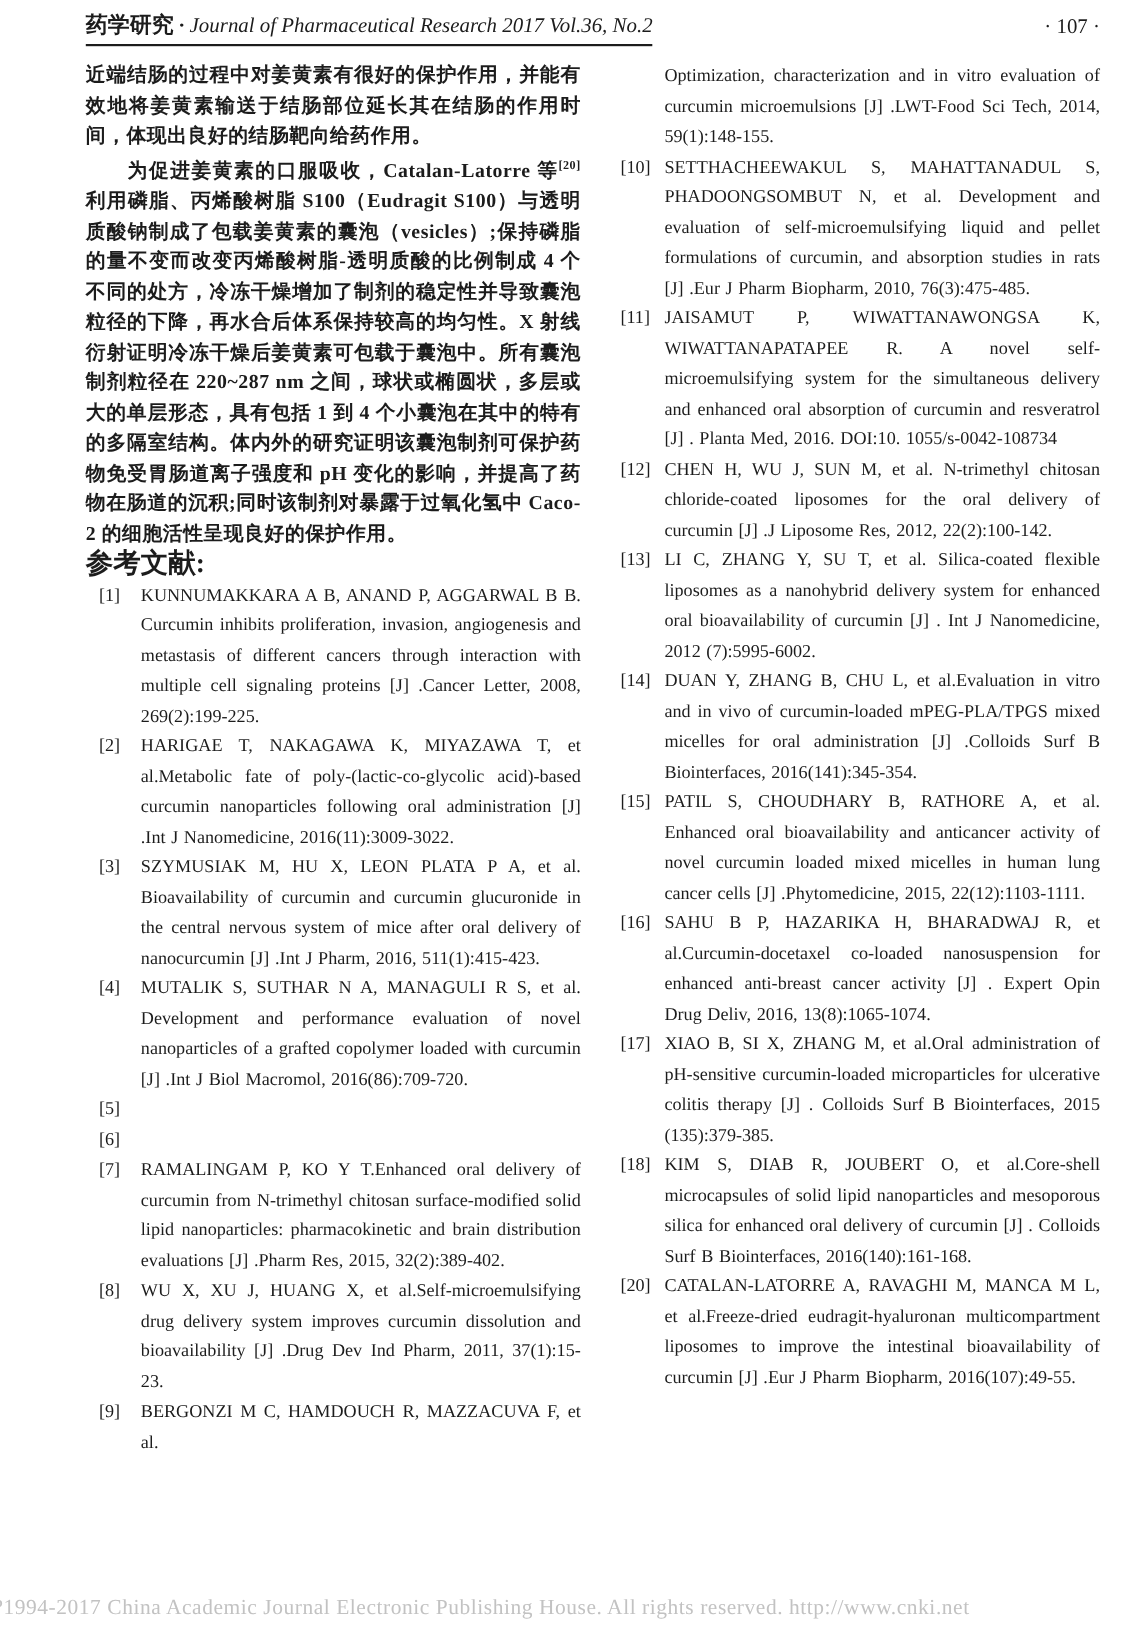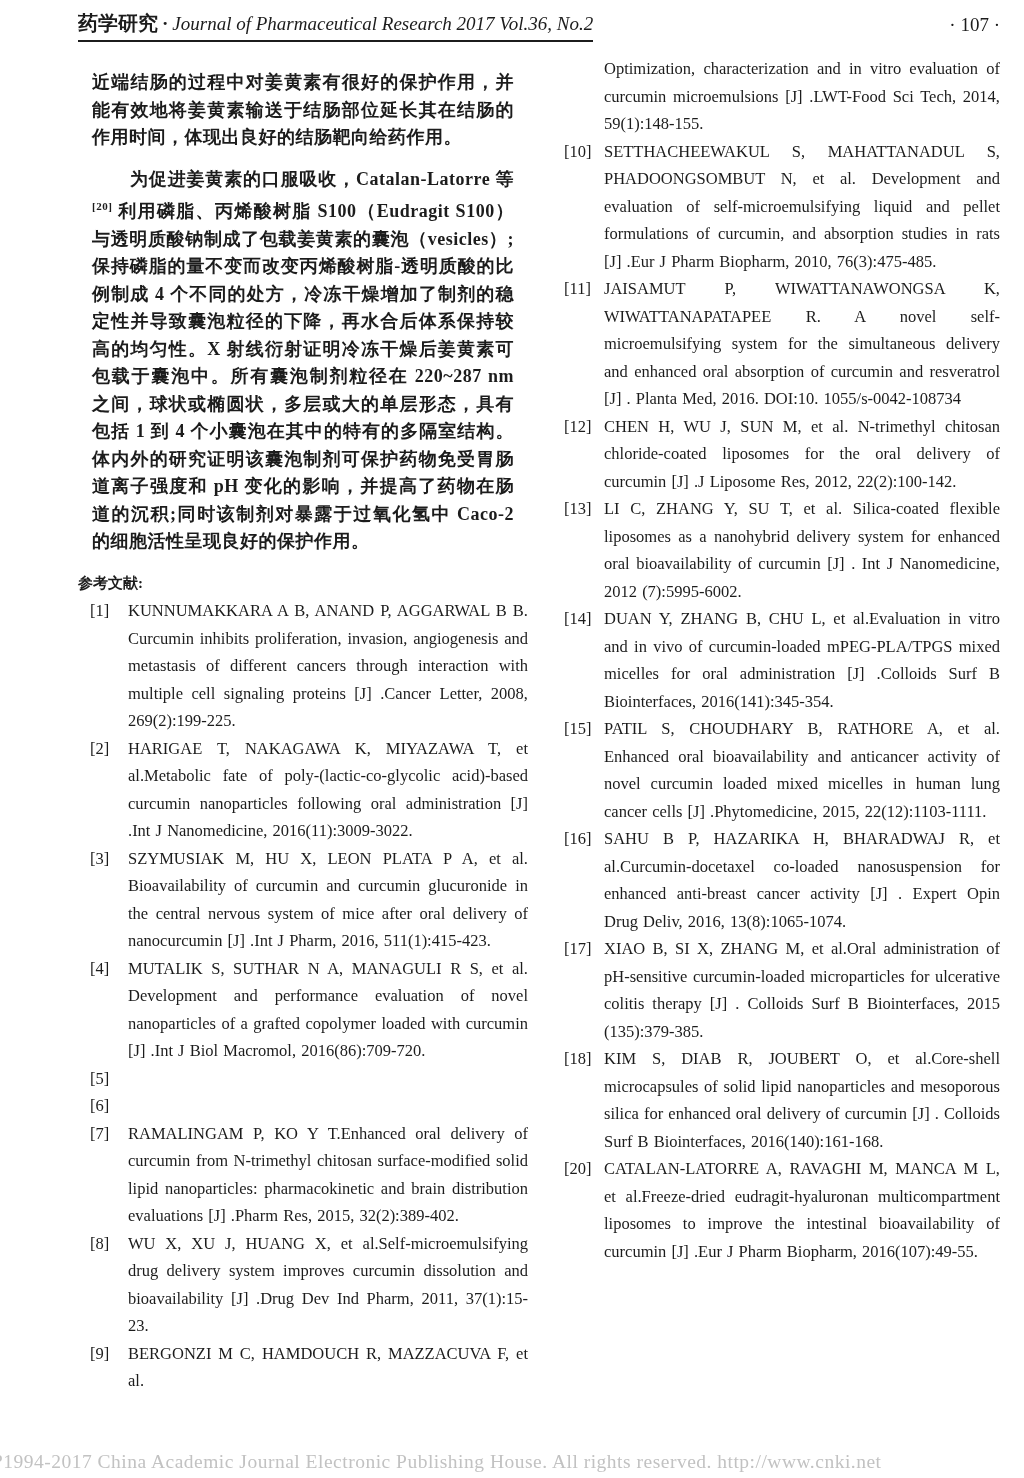--- a/index.html
+++ b/index.html
@@ -34,33 +34,33 @@
   .columns {
     display:flex;
     gap:34px;
     padding:13px 24px 0 78px;
   }
   .col { box-sizing:border-box; }
   .col-left  { width:450px; }
   .col-right { width:438px; }
 
   .cjk {
-    margin:14px;
+    margin:0;
     font-size:18px;
     font-weight:700;
     line-height:27.5px;
     text-align:justify;
     letter-spacing:0.5px;
   }
   .cjk.indent { text-indent:38px; }
   .cjk sup { font-size:11px; font-weight:700; }
 
   .refs-title {
     margin:0;
-    font-size:15px;
+    font-size:25px;
     font-weight:700;
     line-height:27.5px;
   }
   .ref-item {
     display:flex;
     font-size:16.5px;
     font-weight:400;
     line-height:27.5px;
   }
   .ref-num  { flex:none; box-sizing:border-box; }

